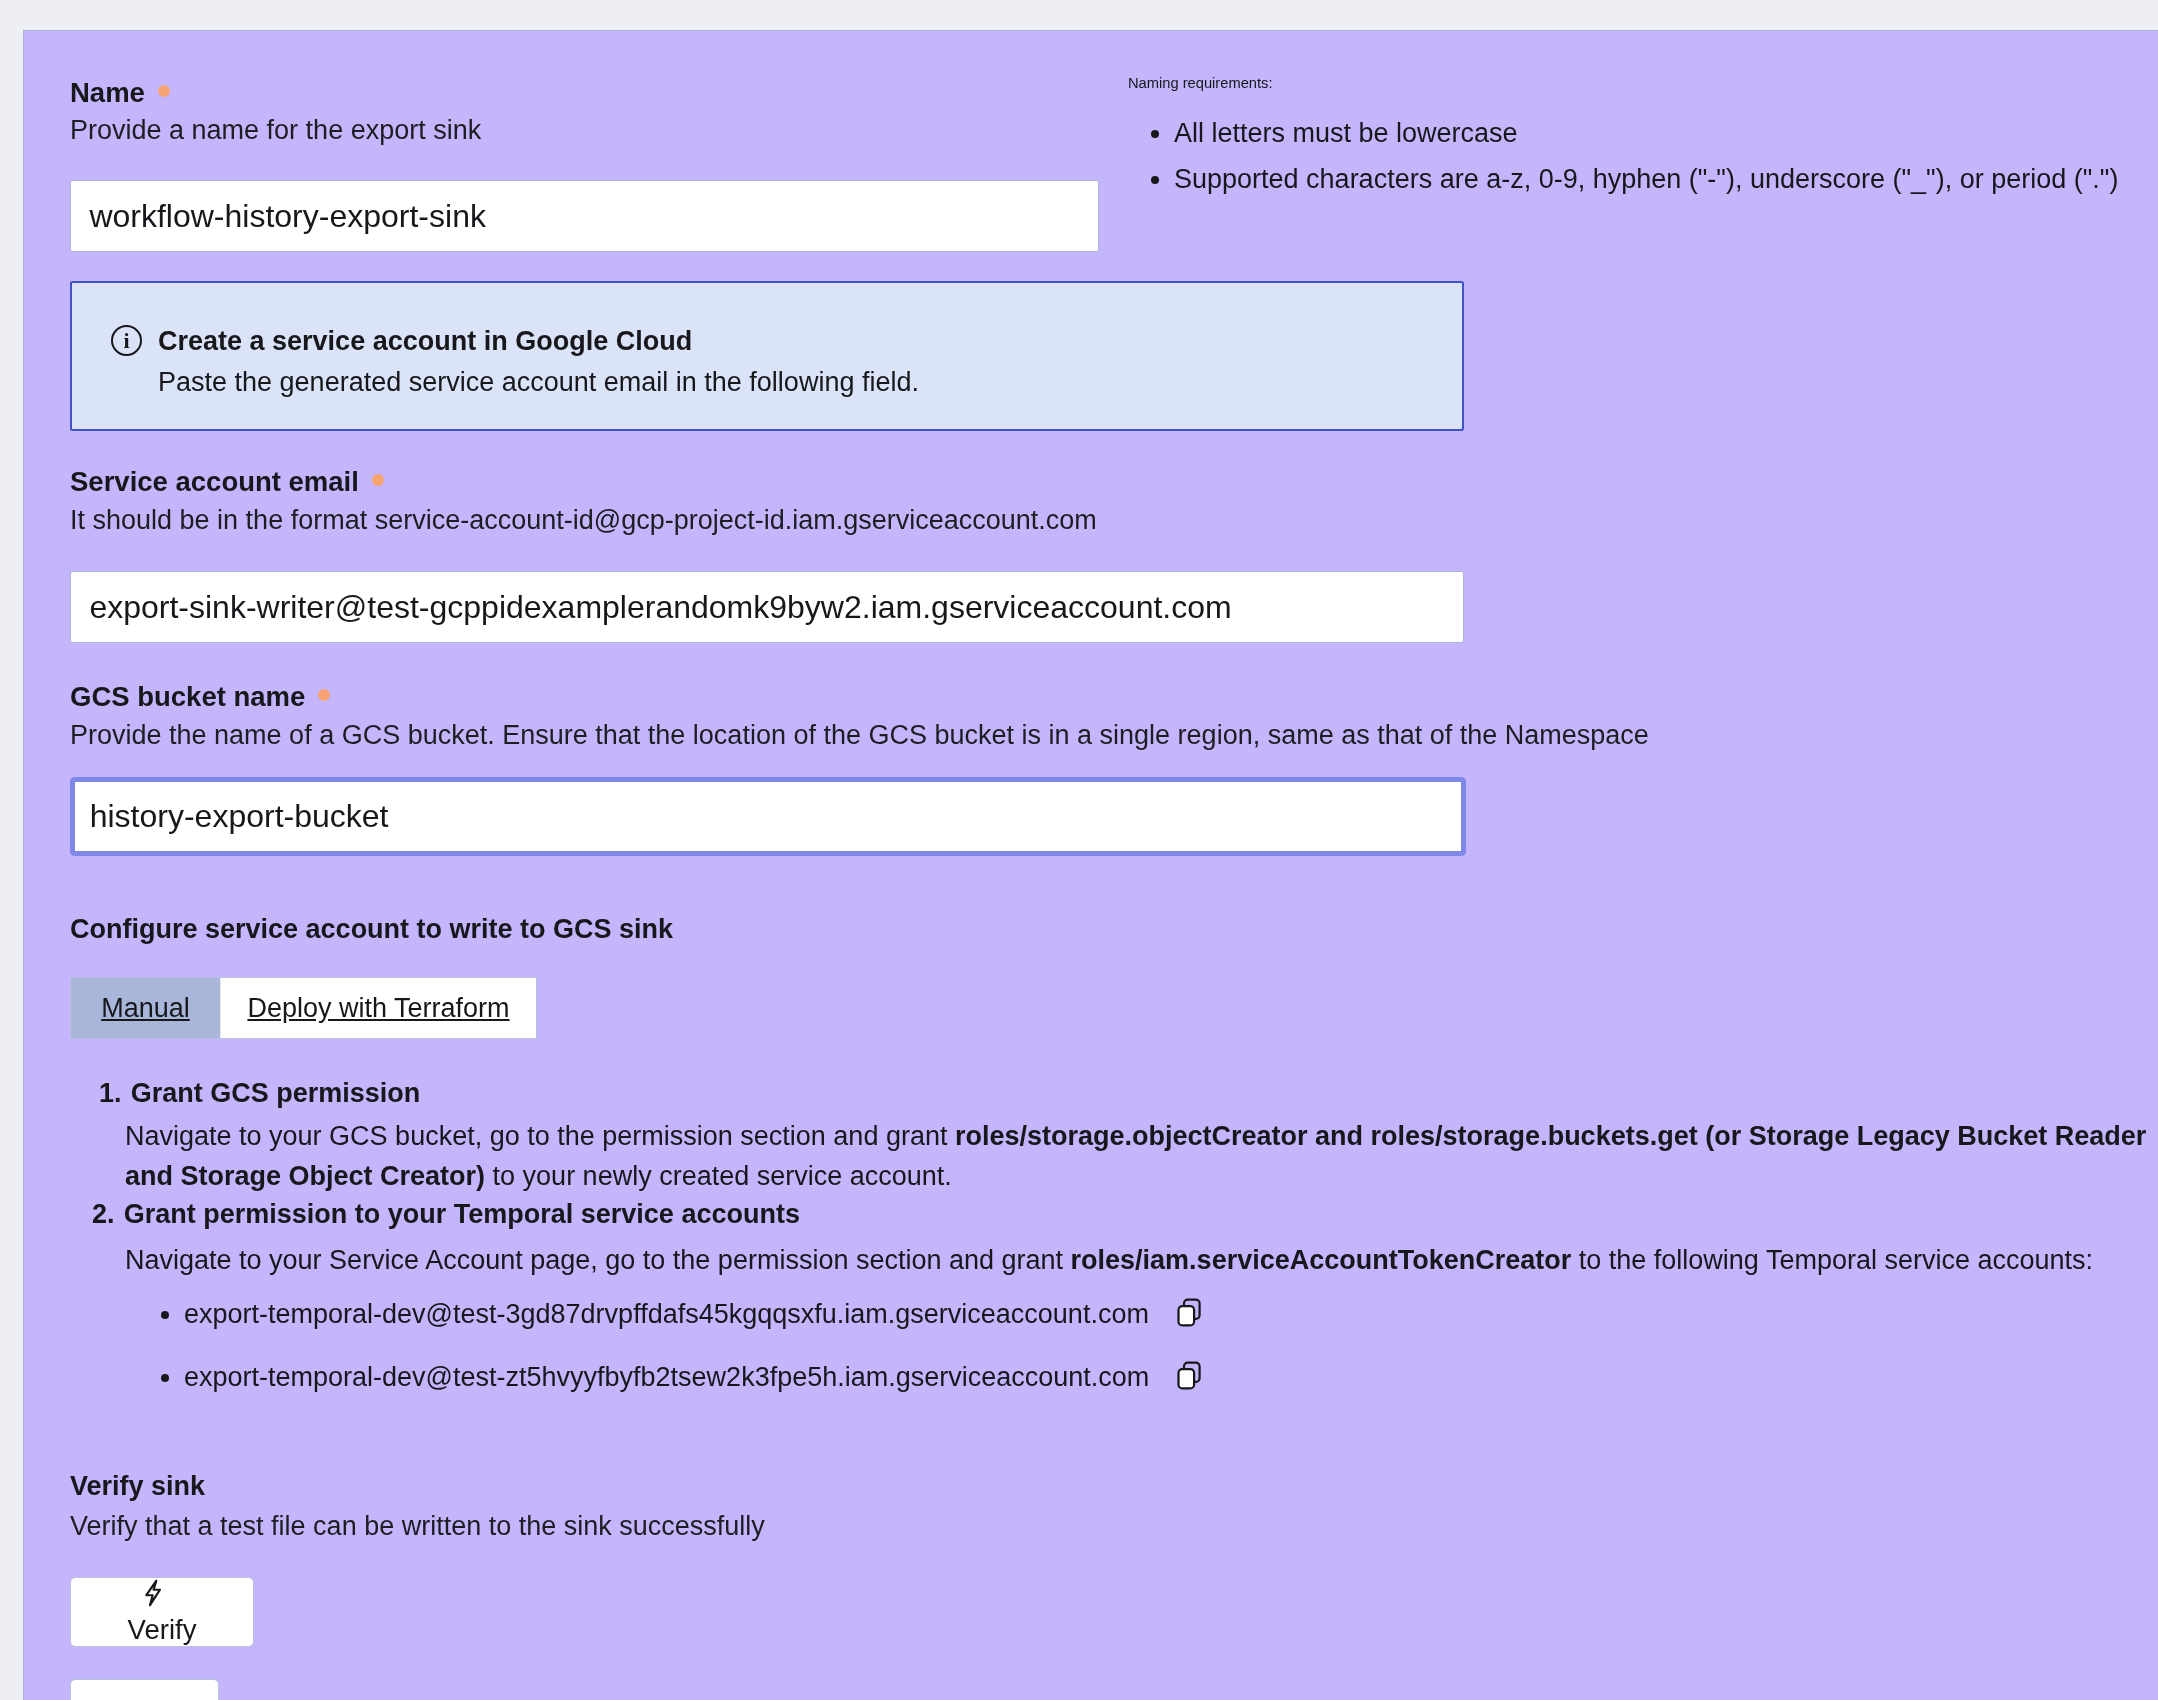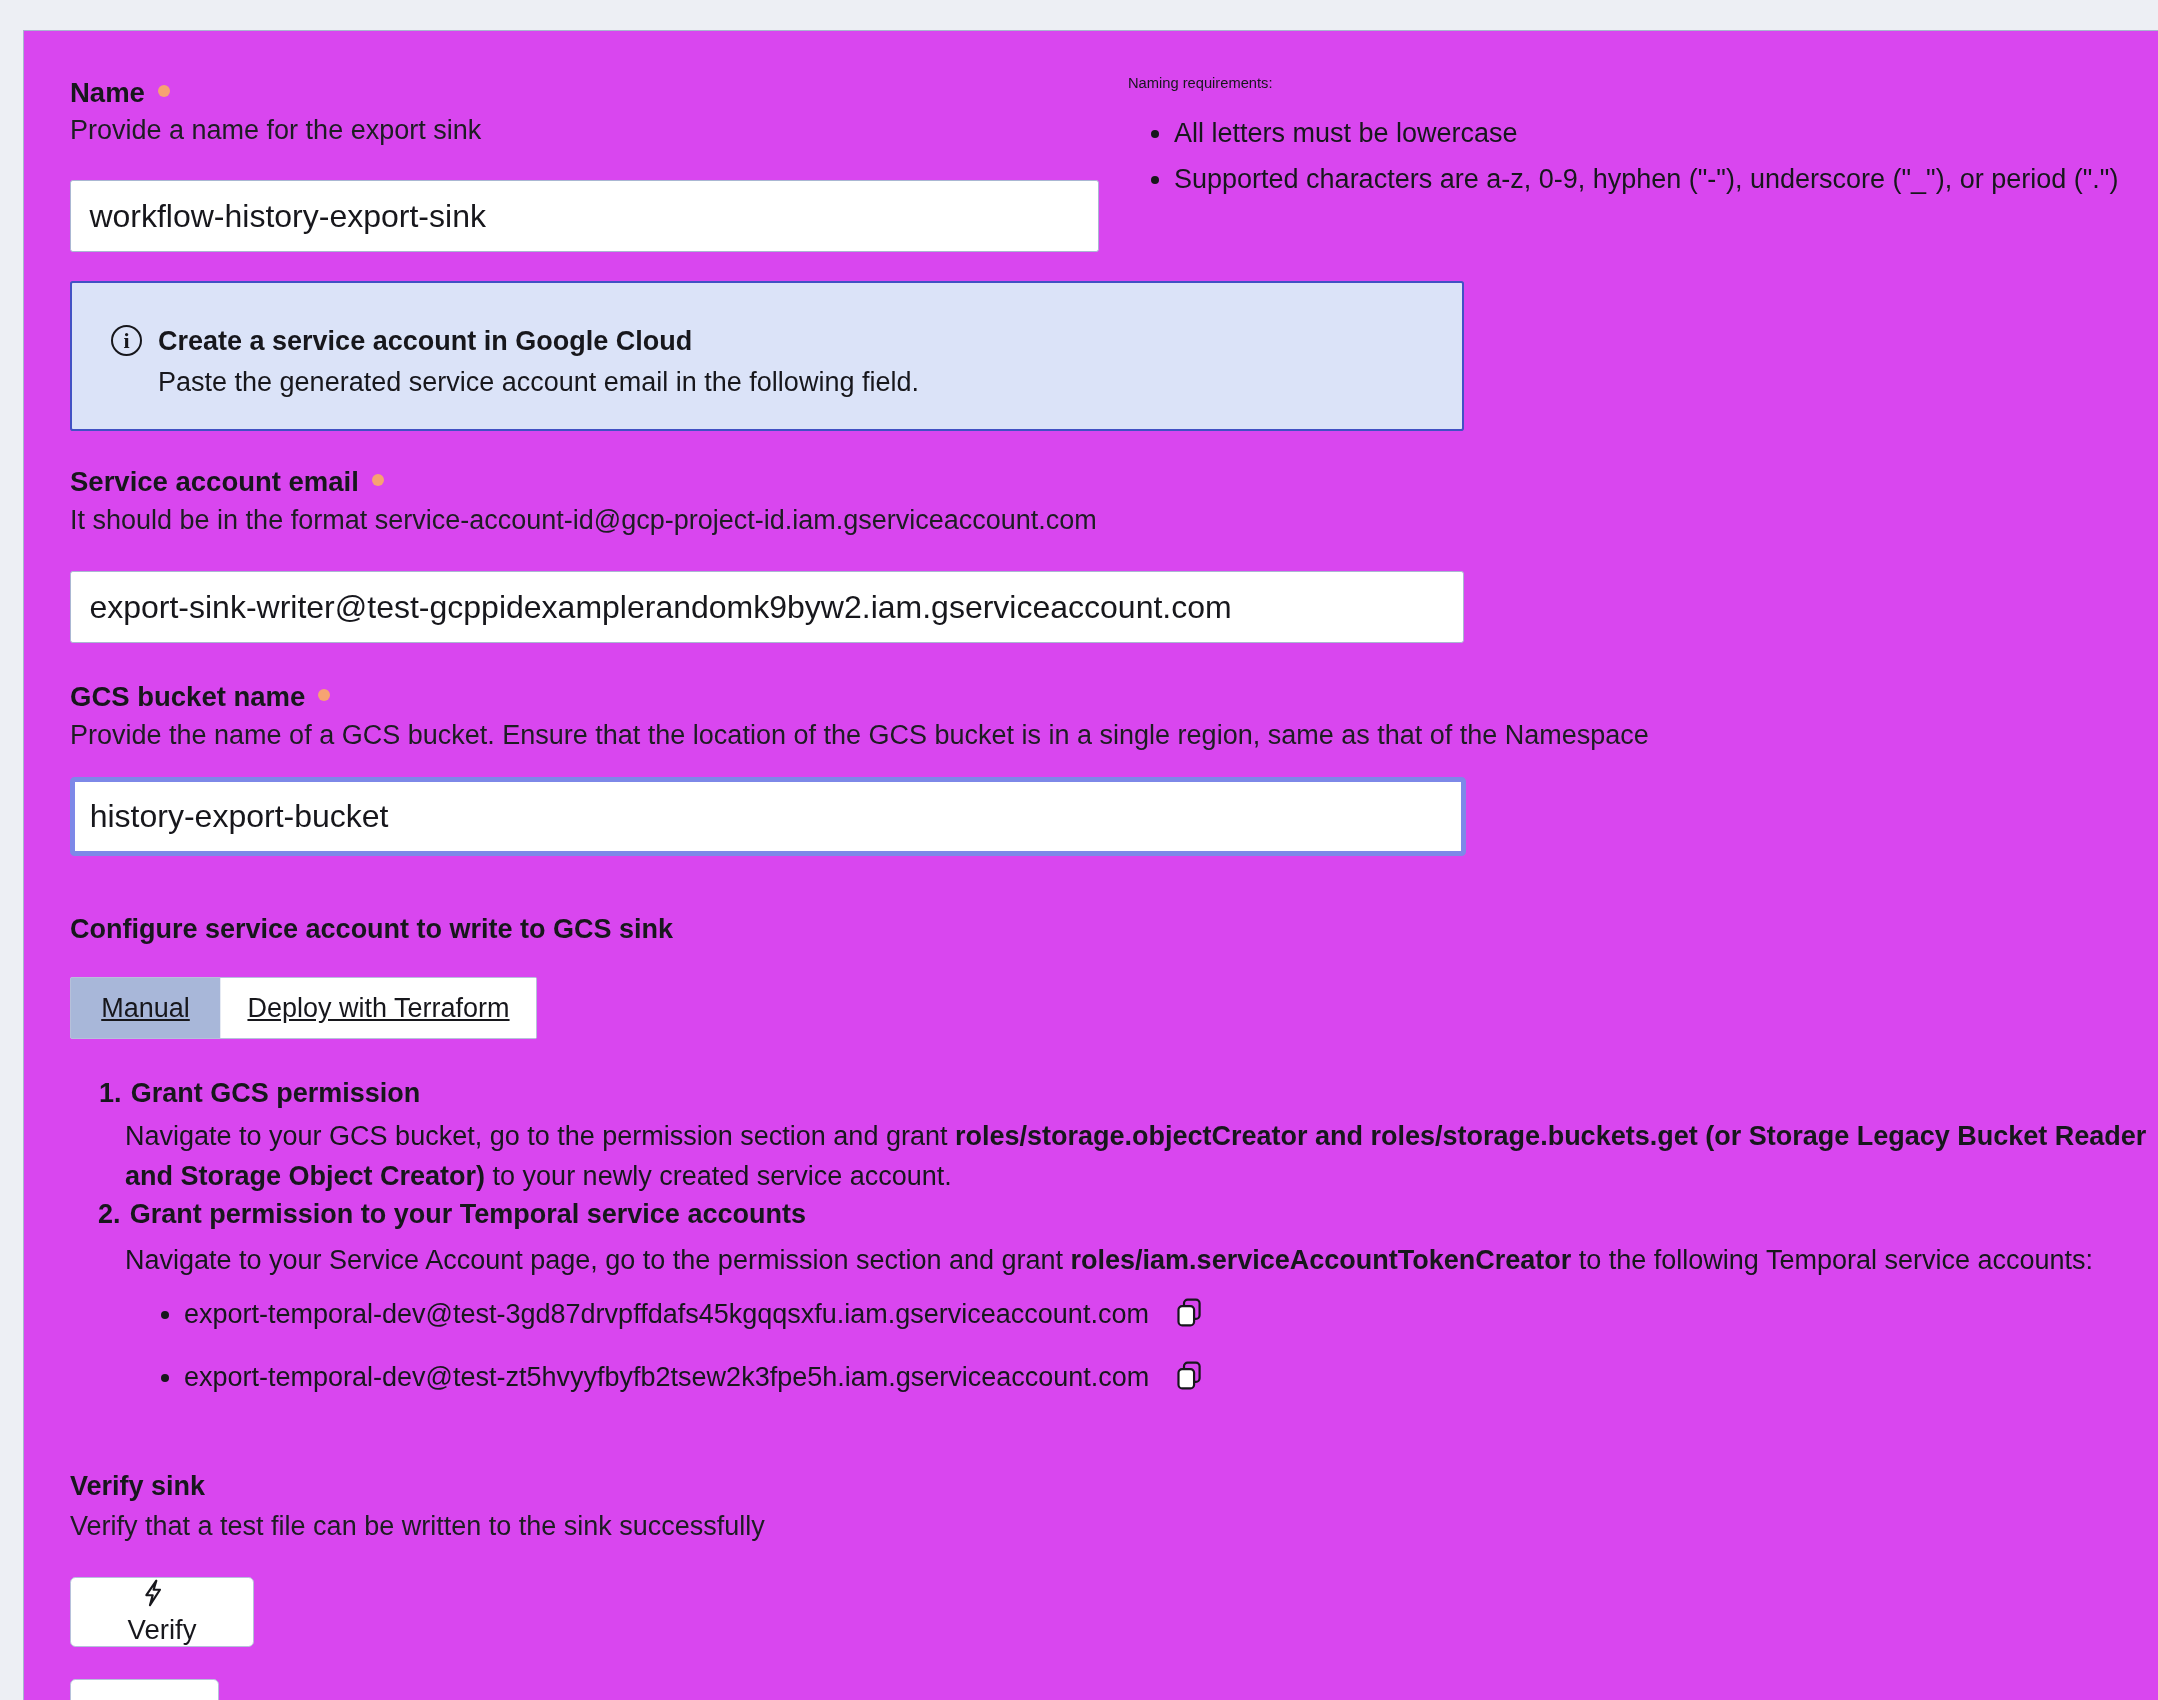--- a/index.html
+++ b/index.html
@@ -6,21 +6,21 @@
   html,body { width:2159px; height:1701px; overflow:hidden; }
   body {
     background:#edeff4;
     font-family:"Liberation Sans", sans-serif;
     color:#17171c;
     position:relative;
   }
   .panel {
     position:absolute; left:23px; top:30px;
     width:2136px; height:1670px;
-    background:#d946ef;
+    background:#c4b5fd;
     border-left:1.8px solid #a9b5d0;
     border-top:1.8px solid #a9b5d0;
   }
   .abs { position:absolute; }
 
   .field-label { font-size:27.5px; font-weight:bold; color:#17171c; }
   .req-dot {
     display:inline-block; width:12px; height:12px; border-radius:50%;
     background:#f7a372; margin-left:13px; vertical-align:5.5px;
   }
@@ -131,21 +131,21 @@
     <div class="tab unselected">Deploy with Terraform</div>
   </div>
 
   <div class="abs step-title" style="left:62px; top:1047px;margin-left:13px;">
     <span class="step-num">1.</span><span>Grant GCS permission</span>
   </div>
   <div class="abs step-body" style="left:101px; top:1085px; width:2029px;">
     <span>Navigate to your GCS bucket, go to the permission section and grant </span><strong>roles/storage.objectCreator and roles/storage.buckets.get (or Storage Legacy Bucket Reader and Storage Object Creator)</strong><span> to your newly created service account.</span>
   </div>
 
-  <div class="abs step-title" style="left:74px; top:1168px;">
+  <div class="abs step-title" style="left:68px; top:1168px;">
     <span class="step-num">2.</span><span>Grant permission to your Temporal service accounts</span>
   </div>
   <div class="abs step-body" style="left:101px; top:1209px; white-space:nowrap;">
     <span>Navigate to your Service Account page, go to the permission section and grant </span><strong>roles/iam.serviceAccountTokenCreator</strong><span> to the following Temporal service accounts:</span>
   </div>
 
   <ul class="abs email-list" style="left:140px; top:1265px;">
     <li>
       <span>export-temporal-dev@test-3gd87drvpffdafs45kgqqsxfu.iam.gserviceaccount.com</span><svg class="copy-icon" width="33" height="33" viewBox="0 0 36 36">
         <rect x="12" y="4" width="17" height="21" rx="4" fill="none" stroke="#17171c" stroke-width="2.4"></rect>

